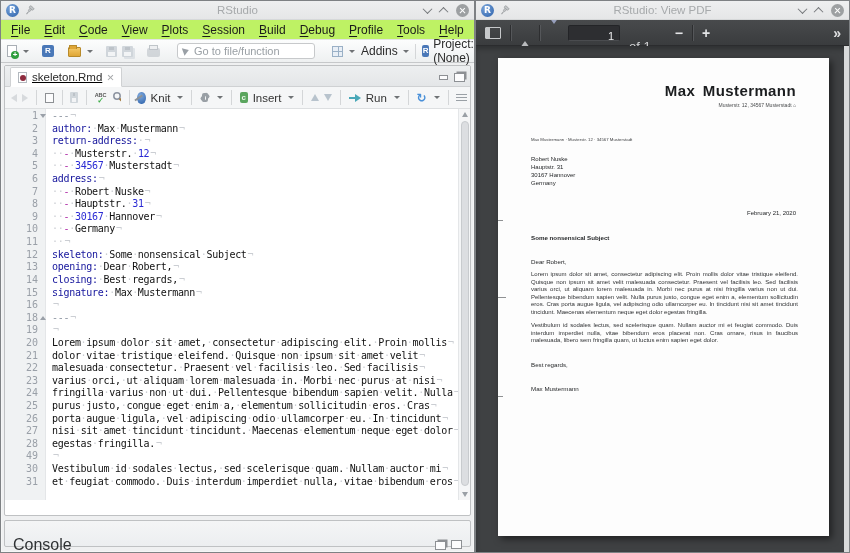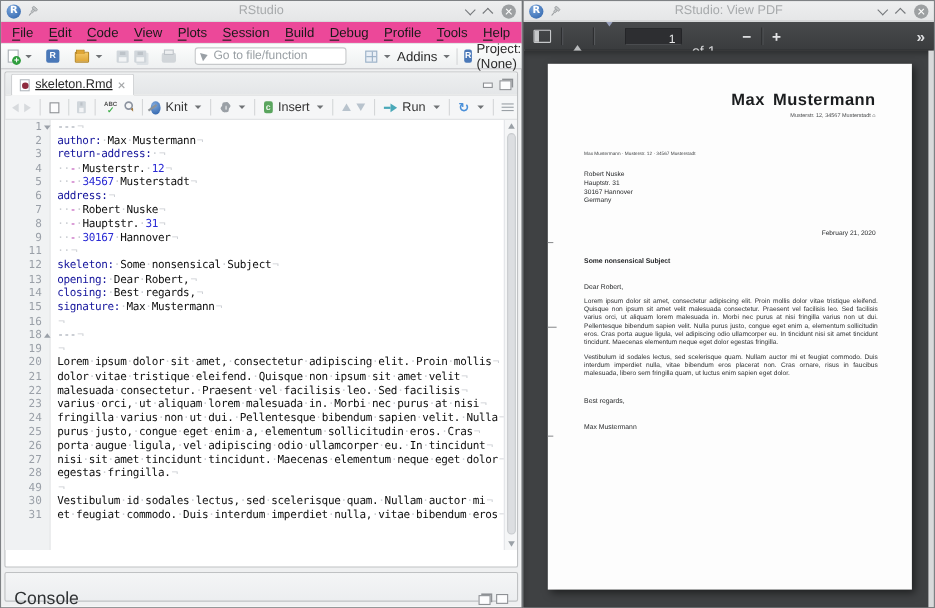--- a/index.html
+++ b/index.html
@@ -16,21 +16,21 @@
   .tb-right { margin-left:auto; display:flex; align-items:center; gap:9px; z-index:2; }
   .rlogo { width:13px; height:13px; border-radius:50%; background:radial-gradient(circle at 35% 30%, #7aa6dc, #2a5fa8); color:#fff; font-size:9px; font-weight:bold; display:flex; align-items:center; justify-content:center; font-family:"DejaVu Sans",sans-serif; }
   .chev { width:7px; height:7px; border-right:1.6px solid #75787b; border-bottom:1.6px solid #75787b; display:inline-block; }
   .chev-dn { transform:rotate(45deg) translate(-1px,-1px); }
   .chev-up { transform:rotate(-135deg) translate(-1px,-1px); }
   .close-btn { width:13px; height:13px; border-radius:50%; background:#9da0a2; position:relative; }
   .close-btn::before,.close-btn::after { content:""; position:absolute; left:3px; right:3px; top:6px; height:1.4px; background:#fff; }
   .close-btn::before { transform:rotate(45deg);} .close-btn::after { transform:rotate(-45deg);}
 
   
-  .menubar { height:20px; background:#ec4899; border-bottom:1px solid #e3e4e5; display:flex; align-items:center; padding-left:3px; font-size:12px; color:#1a1a1a; }
+  .menubar { height:20px; background:#bef264; border-bottom:1px solid #e3e4e5; display:flex; align-items:center; padding-left:3px; font-size:12px; color:#1a1a1a; }
   .menu-item { padding:2px 7px; cursor:default; }
   .menu-item u { text-underline-offset:2px; }
   .main-toolbar { height:23px; background:linear-gradient(#fcfdfd,#eef0f1); border-bottom:1px solid #c6c8ca; display:flex; align-items:center; padding:0 5px; gap:3px; font-size:12px; color:#2b2b2b; }
   .sep { width:1px; height:15px; background:#d4d6d8; margin:0 3px; }
   .caret { width:0; height:0; border-left:3px solid transparent; border-right:3px solid transparent; border-top:3.5px solid #6f7275; margin-left:2px; }
   .tb-ic { display:flex; align-items:center; padding:1px; }
   .page-ic { width:10px; height:12px; background:#fff; border:1px solid #a9afb5; position:relative; }
   .plus-dot { position:absolute; right:-3px; bottom:-3px; width:8px; height:8px; border-radius:50%; background:#2f9e3d; color:#fff; font-size:8px; line-height:8px; text-align:center; font-weight:bold; }
   .rcube { width:12px; height:12px; background:#4a78b8; border-radius:2px; color:#fff; font-size:8px; font-weight:bold; text-align:center; line-height:12px; }
   .folder-ic { width:13px; height:10px; background:linear-gradient(#f4c865,#dfa636); border:1px solid #b88a2a; border-radius:1px; position:relative; margin-top:2px; }
@@ -307,20 +307,21 @@
         <div class="code-lines">
             <div class="code-line"><span class="line-num">1</span><span class="fold fold-open"></span><span class="line-text"><span class="tk-meta">---</span><span class="eol">¬</span></span></div>
             <div class="code-line"><span class="line-num">2</span><span class="line-text"><span class="tk-key">author:</span><span class="tk-txt"><span class="ws">·</span>Max<span class="ws">·</span>Mustermann</span><span class="eol">¬</span></span></div>
             <div class="code-line"><span class="line-num">3</span><span class="line-text"><span class="tk-key">return-address:</span><span class="tk-txt"><span class="ws">·</span></span><span class="eol">¬</span></span></div>
             <div class="code-line"><span class="line-num">4</span><span class="line-text"><span class="tk-txt"><span class="ws">·</span><span class="ws">·</span></span><span class="tk-dash">-</span><span class="tk-txt"><span class="ws">·</span>Musterstr.<span class="ws">·</span></span><span class="tk-num">12</span><span class="eol">¬</span></span></div>
             <div class="code-line"><span class="line-num">5</span><span class="line-text"><span class="tk-txt"><span class="ws">·</span><span class="ws">·</span></span><span class="tk-dash">-</span><span class="tk-txt"><span class="ws">·</span></span><span class="tk-num">34567</span><span class="tk-txt"><span class="ws">·</span>Musterstadt</span><span class="eol">¬</span></span></div>
             <div class="code-line"><span class="line-num">6</span><span class="line-text"><span class="tk-key">address:</span><span class="eol">¬</span></span></div>
             <div class="code-line"><span class="line-num">7</span><span class="line-text"><span class="tk-txt"><span class="ws">·</span><span class="ws">·</span></span><span class="tk-dash">-</span><span class="tk-txt"><span class="ws">·</span>Robert<span class="ws">·</span>Nuske</span><span class="eol">¬</span></span></div>
             <div class="code-line"><span class="line-num">8</span><span class="line-text"><span class="tk-txt"><span class="ws">·</span><span class="ws">·</span></span><span class="tk-dash">-</span><span class="tk-txt"><span class="ws">·</span>Hauptstr.<span class="ws">·</span></span><span class="tk-num">31</span><span class="eol">¬</span></span></div>
             <div class="code-line"><span class="line-num">9</span><span class="line-text"><span class="tk-txt"><span class="ws">·</span><span class="ws">·</span></span><span class="tk-dash">-</span><span class="tk-txt"><span class="ws">·</span></span><span class="tk-num">30167</span><span class="tk-txt"><span class="ws">·</span>Hannover</span><span class="eol">¬</span></span></div>
+            <div class="code-line"><span class="line-num">10</span><span class="line-text"><span class="tk-txt"><span class="ws">·</span><span class="ws">·</span></span><span class="tk-dash">-</span><span class="tk-txt"><span class="ws">·</span>Germany</span><span class="eol">¬</span></span></div>
             <div class="code-line"><span class="line-num">11</span><span class="line-text"><span class="tk-txt"><span class="ws">·</span><span class="ws">·</span></span><span class="eol">¬</span></span></div>
             <div class="code-line"><span class="line-num">12</span><span class="line-text"><span class="tk-key">skeleton:</span><span class="tk-txt"><span class="ws">·</span>Some<span class="ws">·</span>nonsensical<span class="ws">·</span>Subject</span><span class="eol">¬</span></span></div>
             <div class="code-line"><span class="line-num">13</span><span class="line-text"><span class="tk-key">opening:</span><span class="tk-txt"><span class="ws">·</span>Dear<span class="ws">·</span>Robert,</span><span class="eol">¬</span></span></div>
             <div class="code-line"><span class="line-num">14</span><span class="line-text"><span class="tk-key">closing:</span><span class="tk-txt"><span class="ws">·</span>Best<span class="ws">·</span>regards,</span><span class="eol">¬</span></span></div>
             <div class="code-line"><span class="line-num">15</span><span class="line-text"><span class="tk-key">signature:</span><span class="tk-txt"><span class="ws">·</span>Max<span class="ws">·</span>Mustermann</span><span class="eol">¬</span></span></div>
             <div class="code-line"><span class="line-num">16</span><span class="line-text"><span class="eol">¬</span></span></div>
             <div class="code-line"><span class="line-num">18</span><span class="fold fold-close"></span><span class="line-text"><span class="tk-meta">---</span><span class="eol">¬</span></span></div>
             <div class="code-line"><span class="line-num">19</span><span class="line-text"><span class="eol">¬</span></span></div>
             <div class="code-line"><span class="line-num">20</span><span class="line-text"><span class="tk-txt">Lorem<span class="ws">·</span>ipsum<span class="ws">·</span>dolor<span class="ws">·</span>sit<span class="ws">·</span>amet,<span class="ws">·</span>consectetur<span class="ws">·</span>adipiscing<span class="ws">·</span>elit.<span class="ws">·</span>Proin<span class="ws">·</span>mollis</span><span class="eol">¬</span></span></div>
             <div class="code-line"><span class="line-num">21</span><span class="line-text"><span class="tk-txt">dolor<span class="ws">·</span>vitae<span class="ws">·</span>tristique<span class="ws">·</span>eleifend.<span class="ws">·</span>Quisque<span class="ws">·</span>non<span class="ws">·</span>ipsum<span class="ws">·</span>sit<span class="ws">·</span>amet<span class="ws">·</span>velit</span><span class="eol">¬</span></span></div>

